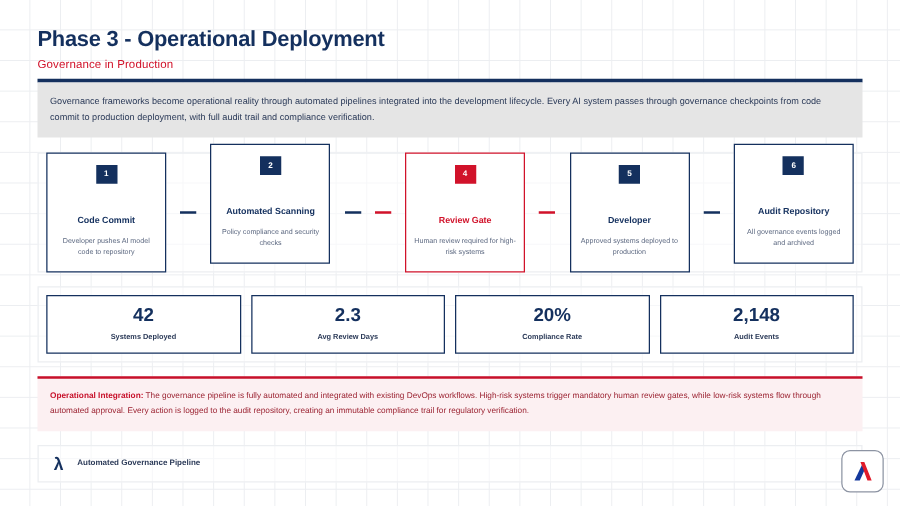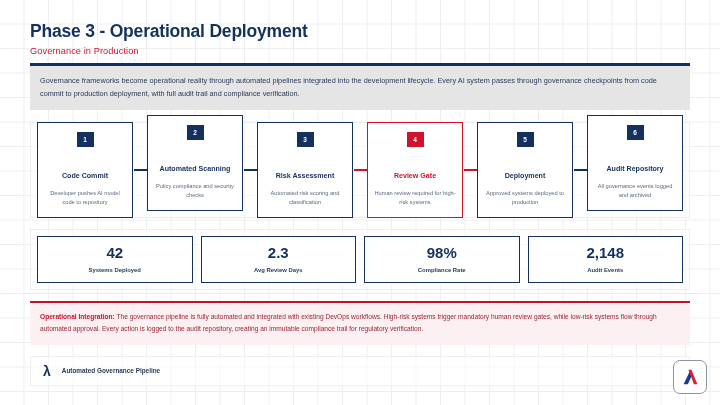--- a/index.html
+++ b/index.html
@@ -225,56 +225,51 @@
         <div class="node-title">Code Commit</div>
         <div class="node-desc">Developer pushes AI model code to repository</div>
       </div>
       <div class="conn"></div>
       <div class="node raised">
         <div class="badge">2</div>
         <div class="node-title">Automated Scanning</div>
         <div class="node-desc">Policy compliance and security checks</div>
       </div>
       <div class="conn"></div>
-      <div class="node">
-        <div class="badge">3</div>
-        <div class="node-title">Risk Assessment</div>
-        <div class="node-desc">Automated risk scoring and classification</div>
-      </div>
       <div class="conn flag"></div>
       <div class="node flag">
         <div class="badge">4</div>
         <div class="node-title">Review Gate</div>
         <div class="node-desc">Human review required for high-risk systems</div>
       </div>
       <div class="conn flag"></div>
       <div class="node">
         <div class="badge">5</div>
-        <div class="node-title">Deployment</div>
+        <div class="node-title">Developer</div>
         <div class="node-desc">Approved systems deployed to production</div>
       </div>
       <div class="conn"></div>
       <div class="node raised">
         <div class="badge">6</div>
         <div class="node-title">Audit Repository</div>
         <div class="node-desc">All governance events logged and archived</div>
       </div>
     </div>
 
   <div class="metrics" id="metrics">
       <div class="metric">
         <div class="metric-value">42</div>
         <div class="metric-label">Systems Deployed</div>
       </div>
       <div class="metric">
         <div class="metric-value">2.3</div>
         <div class="metric-label">Avg Review Days</div>
       </div>
       <div class="metric">
-        <div class="metric-value">98%</div>
+        <div class="metric-value">20%</div>
         <div class="metric-label">Compliance Rate</div>
       </div>
       <div class="metric">
         <div class="metric-value">2,148</div>
         <div class="metric-label">Audit Events</div>
       </div>
     </div>
 
   <div class="callout">
     <b>Operational Integration:</b><span> The governance pipeline is fully automated and integrated with existing DevOps workflows. High-risk systems trigger mandatory human review gates, while low-risk systems flow through automated approval. Every action is logged to the audit repository, creating an immutable compliance trail for regulatory verification.</span>

